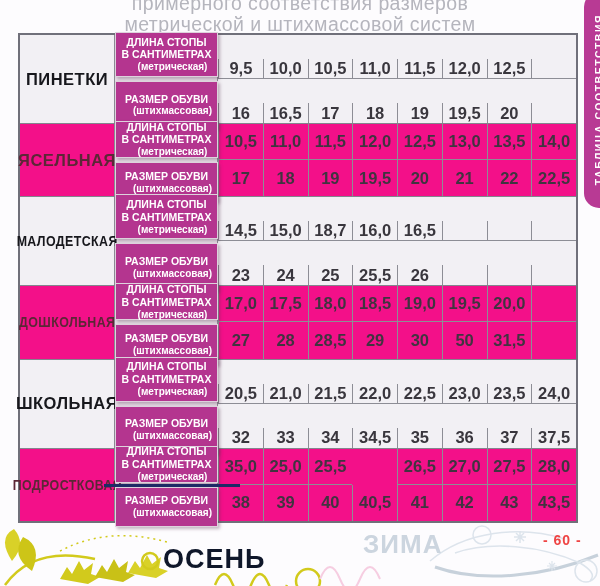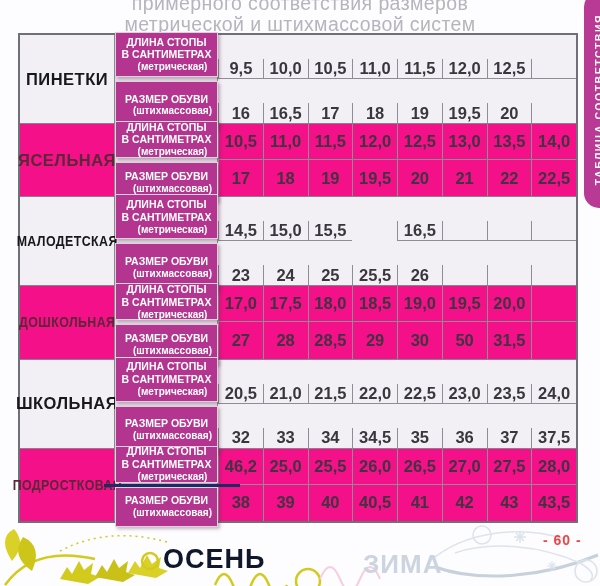--- a/index.html
+++ b/index.html
@@ -54,21 +54,21 @@
   .ribbon { position:absolute; left:584px; top:-8px; width:30px; height:216px;
             background:#b83a94; border-radius:15px; z-index:4;
             display:flex; align-items:center; justify-content:center; overflow:hidden; }
   .ribbon span { writing-mode:vertical-rl; transform:rotate(180deg); color:#fff;
                  font-weight:700; font-size:10.5px; letter-spacing:1.5px; white-space:nowrap; }
 
   
   .deco { position:absolute; left:0; top:523px; }
   .autumn { position:absolute; left:163px; top:544px; color:#0f172a;
             font-weight:700; font-size:27px; letter-spacing:1px; }
-  .winter { position:absolute; left:363px; top:549px; color:#ccd5df;
+  .winter { position:absolute; left:363px; top:529px; color:#ccd5df;
             font-weight:700; font-size:26px; letter-spacing:1px; }
   .pageno { position:absolute; left:543px; top:532px; color:#ef4444;
             font-weight:700; font-size:14px; letter-spacing:1px; }
 </style>
 </head>
 <body>
 
 <div class="title">
   <div>примерного соответствия размеров</div>
   <div>метрической и штихмассовой систем</div>
@@ -140,21 +140,22 @@
     </div>
   </section>
 
   <section class="band light">
     <div class="cat">
         <span class="catlbl cond">МАЛОДЕТСКАЯ</span>
       </div>
     <div class="mid"></div>
     <div class="v r1 c1">14,5</div>
     <div class="v r1 c2">15,0</div>
-    <div class="v r1 c3">15,5</div>
+    <div class="v r1 c3">18,7</div>
+    <div class="v r1 c4">16,0</div>
     <div class="v r1 c5">16,5</div>
     <div class="v r1 c6"></div>
     <div class="v r1 c7"></div>
     <div class="v r1 c8"></div>
     <div class="v r2 c1">23</div>
     <div class="v r2 c2">24</div>
     <div class="v r2 c3">25</div>
     <div class="v r2 c4">25,5</div>
     <div class="v r2 c5">26</div>
     <div class="v r2 c6"></div>
@@ -233,24 +234,23 @@
       <span>РАЗМЕР ОБУВИ</span>
       <span class="sub">(штихмассовая)</span>
     </div>
   </section>
 
   <section class="band pink">
     <div class="cat">
         <span class="catlbl cond">ПОДРОСТКОВАЯ</span>
       </div>
     <div class="mid"></div>
-    <div class="v r1 c1">46,2</div>
+    <div class="v r1 c1">35,0</div>
     <div class="v r1 c2">25,0</div>
     <div class="v r1 c3">25,5</div>
-    <div class="v r1 c4">26,0</div>
     <div class="v r1 c5">26,5</div>
     <div class="v r1 c6">27,0</div>
     <div class="v r1 c7">27,5</div>
     <div class="v r1 c8">28,0</div>
     <div class="v r2 c1">38</div>
     <div class="v r2 c2">39</div>
     <div class="v r2 c3">40</div>
     <div class="v r2 c4">40,5</div>
     <div class="v r2 c5">41</div>
     <div class="v r2 c6">42</div>

